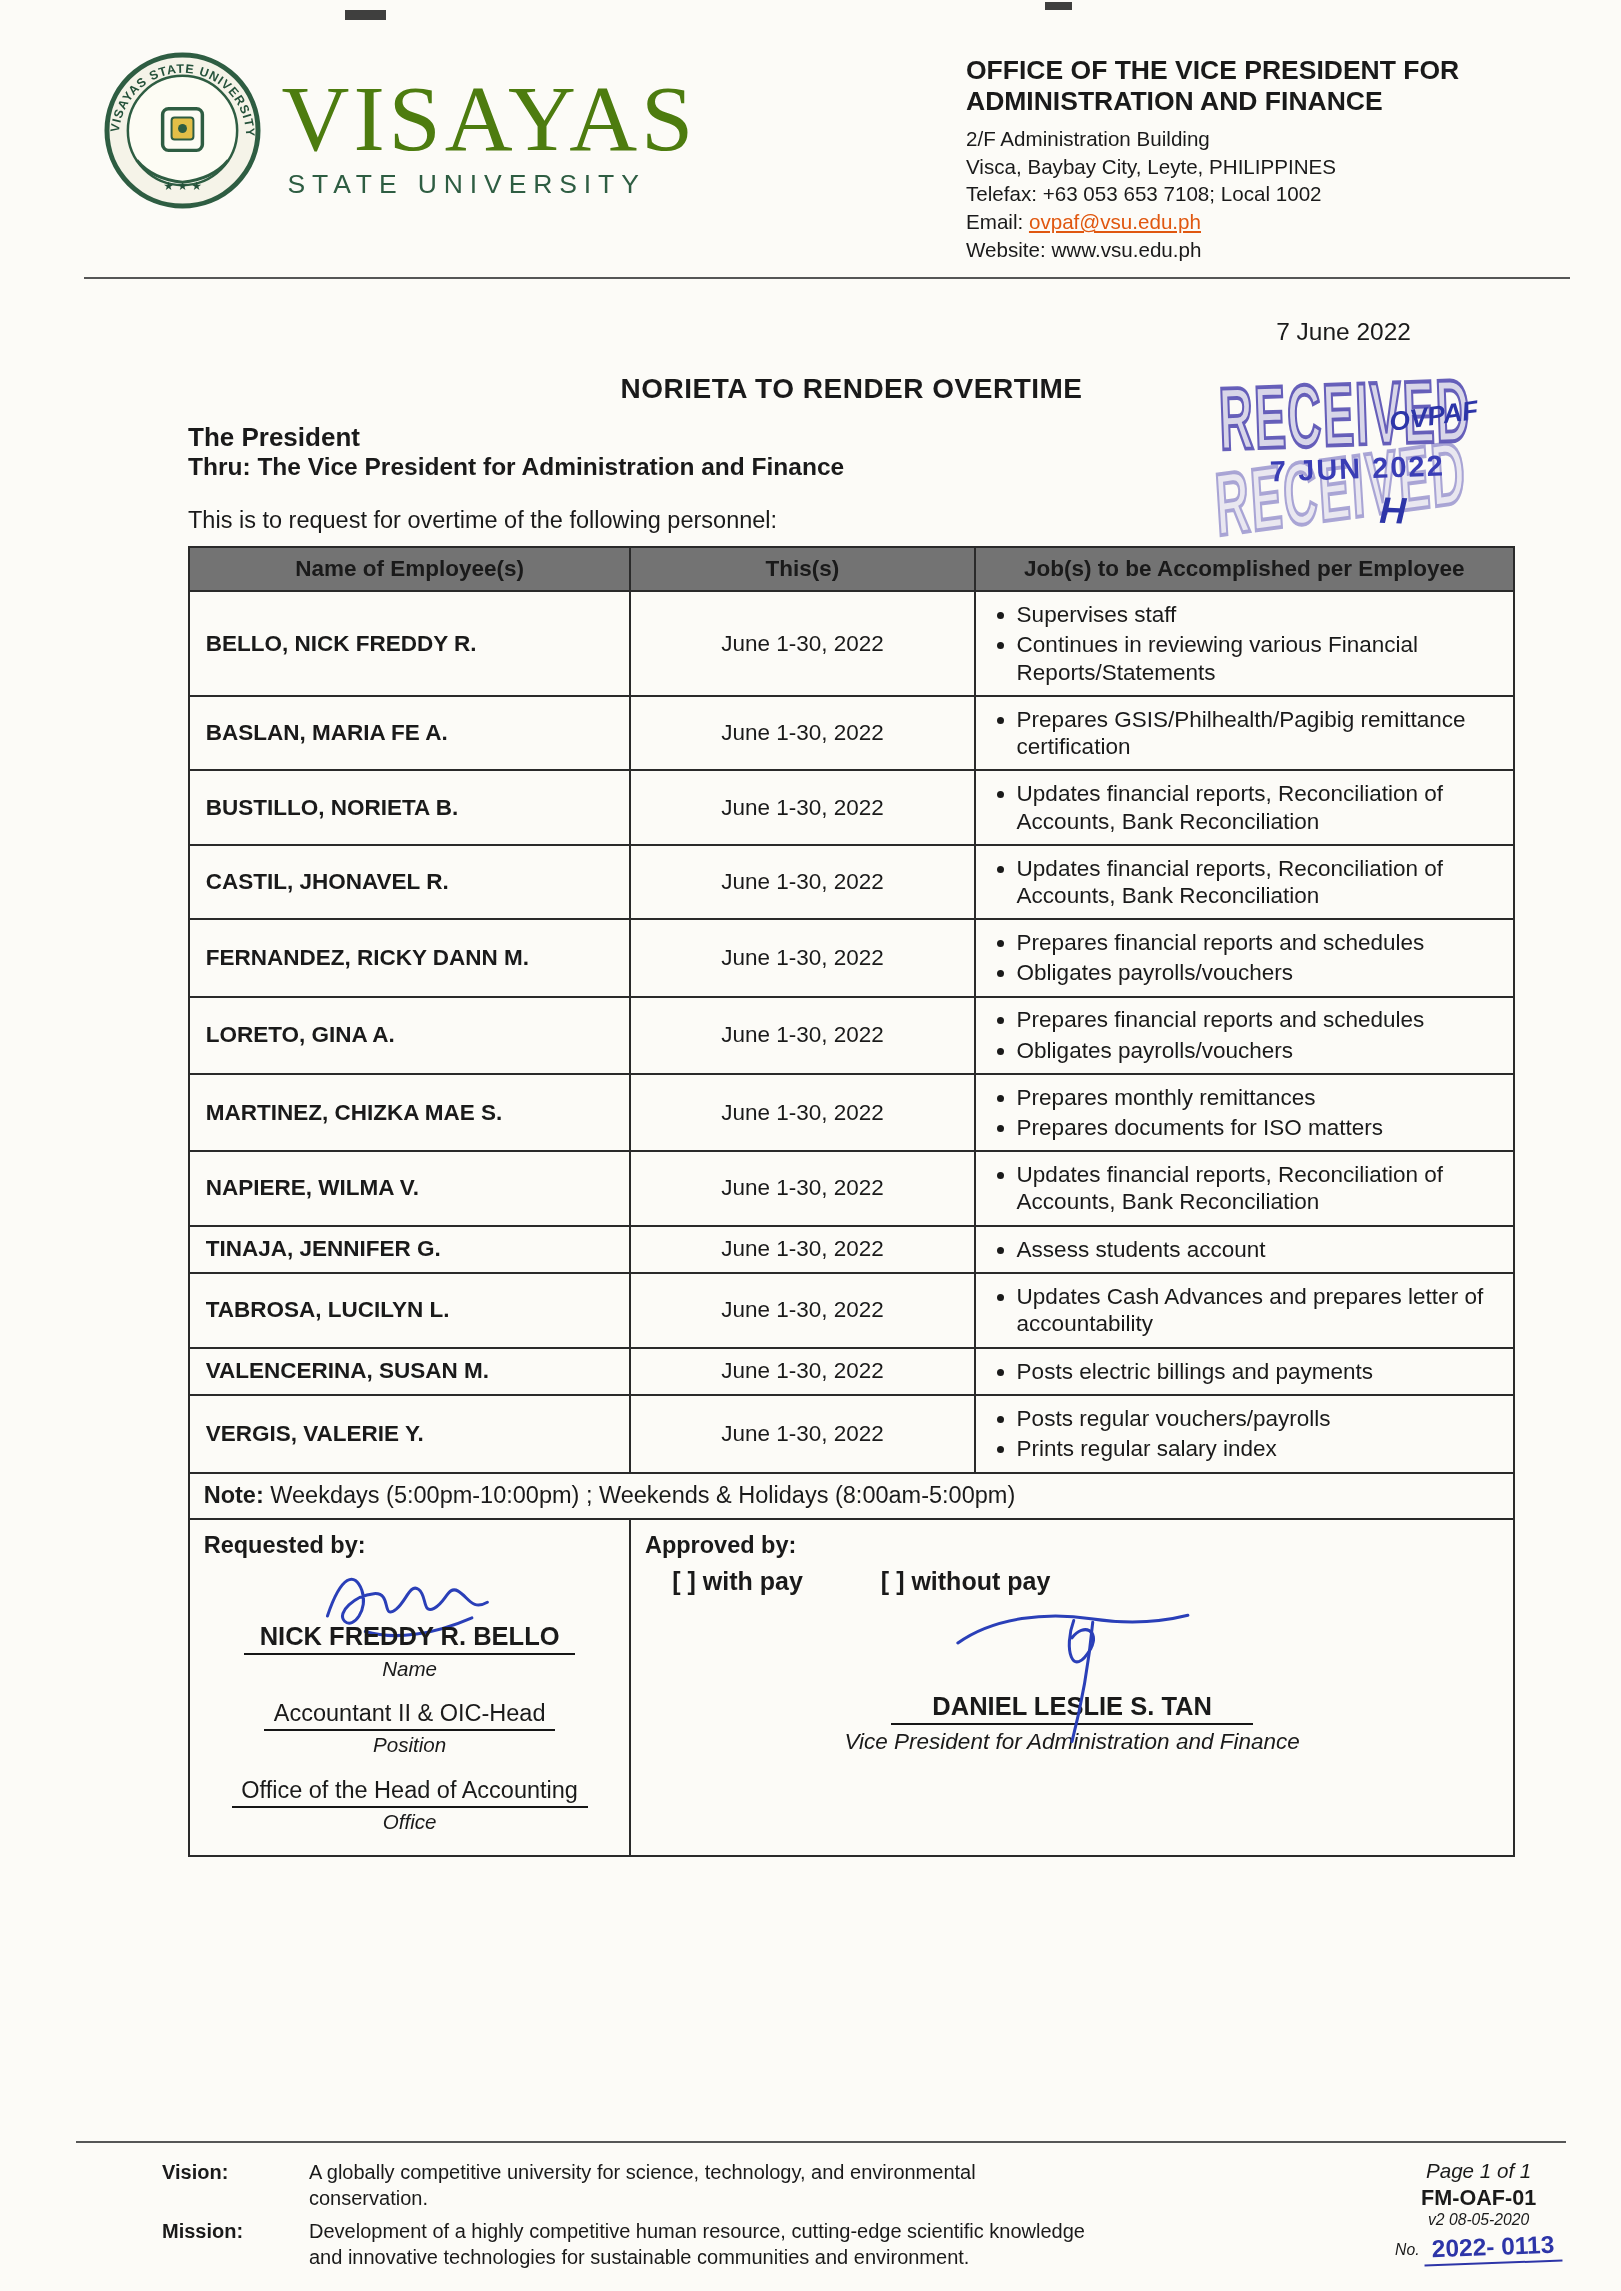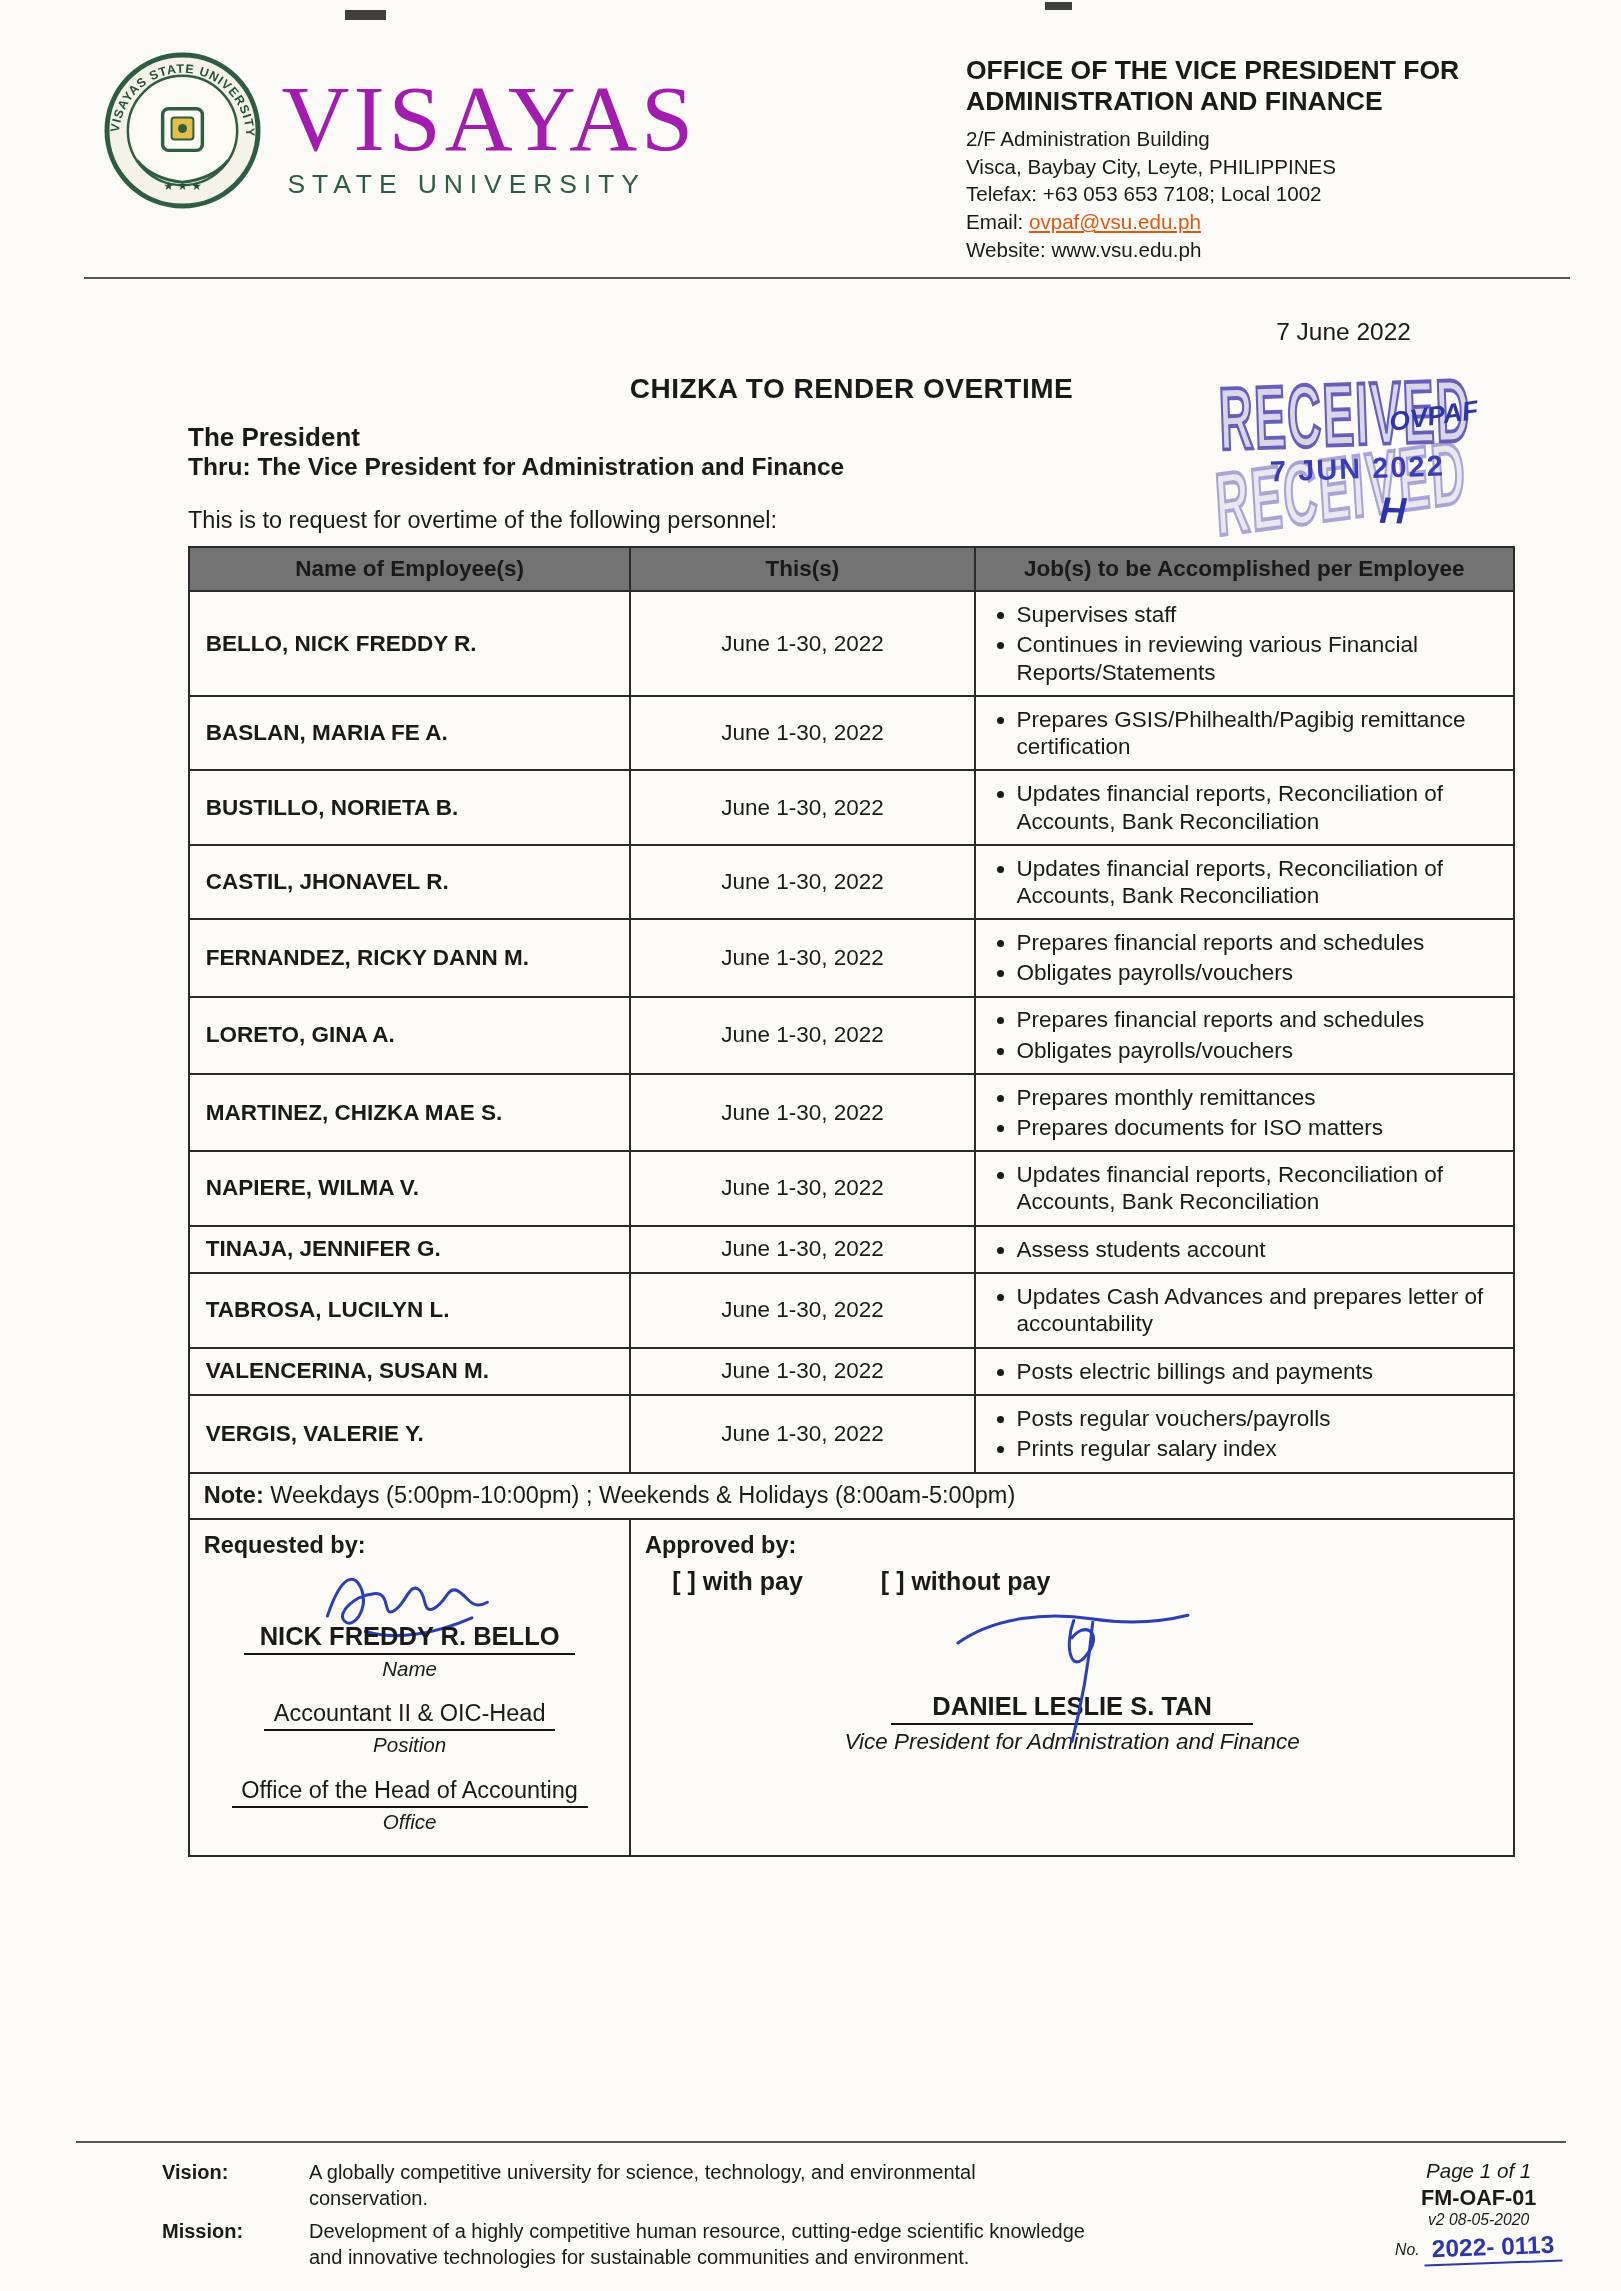--- a/index.html
+++ b/index.html
@@ -10,21 +10,21 @@
   }
   .artifact { position:absolute; background:#1d1d1d; opacity:.85; }
 
   
   .header { display:flex; align-items:flex-start; padding:51px 118px 0 103px; }
   .logo-group { display:flex; align-items:center; }
   .seal { width:159px; height:159px; flex:0 0 auto; }
   .wordmark { margin-left:19.6px; padding-top:13.7px; }
   .wordmark-main {
     font-family:"Liberation Serif", serif; font-size:94px; line-height:.95;
-    color:#a21caf; letter-spacing:3.9px;
+    color:#4d7c0f; letter-spacing:3.9px;
   }
   .wordmark-sub { font-size:26.5px; letter-spacing:6.9px; color:#2e5d42; margin-top:5.9px; padding-left:5.9px; }
   .office-block { margin-left:auto; width:537px; padding-top:3.9px; }
   .office-title { font-size:26.5px; font-weight:bold; line-height:1.18; }
   .office-details { font-size:20.6px; line-height:1.34; margin-top:7.8px; }
   .email-link { color:#e0570f; text-decoration:underline; }
   .rule { border:none; border-top:2.9px solid #565656; margin:13.7px 51px 0 84px; }
 
   
   .date-line { text-align:right; padding-right:210px; margin-top:39px; font-size:24.5px; }
@@ -141,21 +141,21 @@
     <div class="stamp-word">RECEIVED</div>
     <div class="stamp-word ghost">RECEIVED</div>
     <div class="stamp-hand stamp-office">OVPAF</div>
     <div class="stamp-hand stamp-date">7 JUN 2022</div>
     <div class="stamp-hand stamp-initial">H</div>
   </div>
 
   <div class="date-line">7 June 2022</div>
 
   <div class="main">
-    <div class="doc-title">CHIZKA TO RENDER OVERTIME</div>
+    <div class="doc-title">NORIETA TO RENDER OVERTIME</div>
     <div class="addressee">The President</div>
     <div class="thru">Thru: The Vice President for Administration and Finance</div>
     <div class="intro">This is to request for overtime of the following personnel:</div>
 
     <table class="ot">
       <colgroup>
           <col style="width:33.3%">
           <col style="width:26%">
           <col style="width:40.7%">
         </colgroup>

